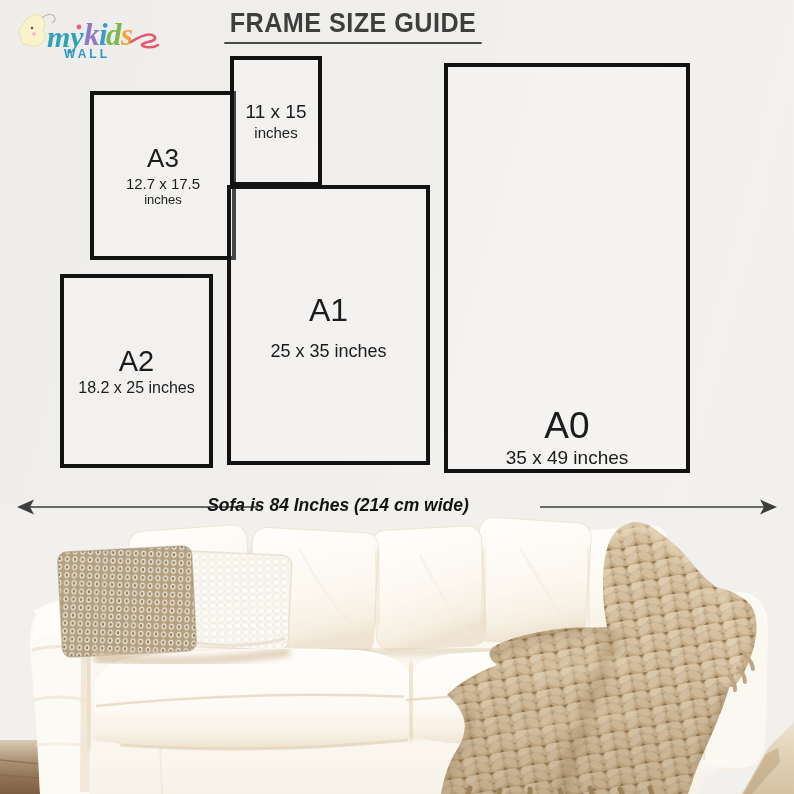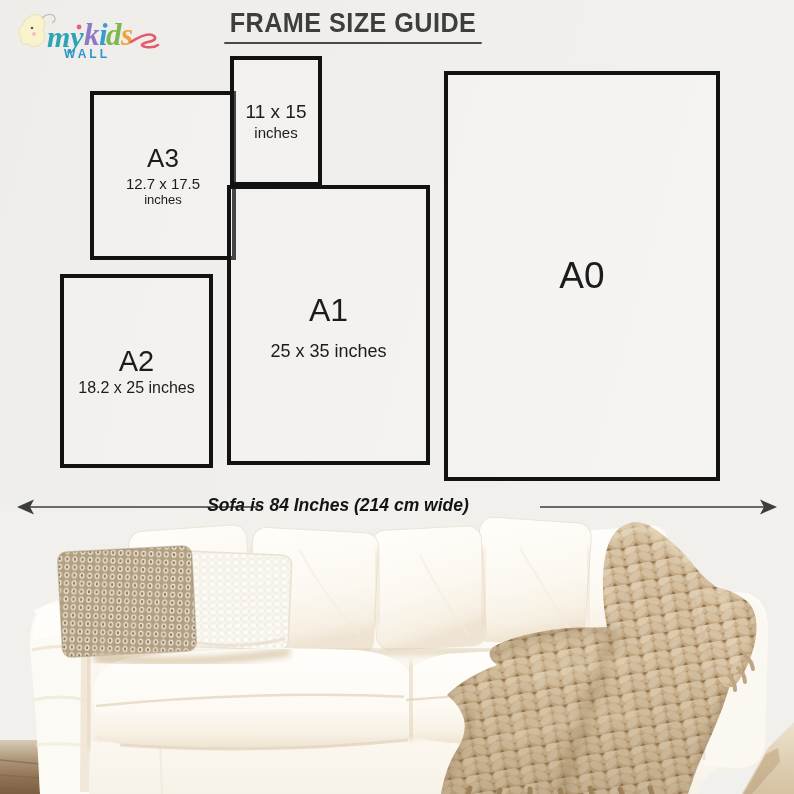--- a/index.html
+++ b/index.html
@@ -269,23 +269,24 @@
     </div>
   </div>
 
   <div class="frame" style="left:227px;top:185px;width:203px;height:280px;">
     <div class="ftxt" style="transform:translateY(2px);">
       <div style="font-size:32px;">A1</div>
       <div style="font-size:18px;margin-top:12px;">25 x 35 inches</div>
     </div>
   </div>
 
-  <div class="frame" style="left:444px;top:71px;width:276px;height:410px;">
+  <div class="frame" style="left:444px;top:63px;width:246px;height:410px;align-items:flex-end;">
     <div class="ftxt" style="transform:translateY(0px);">
       <div style="font-size:37px;">A0</div>
+      <div style="font-size:19px;margin-top:0px;">35 x 49 inches</div>
     </div>
   </div>
 
   <svg width="794" height="30" viewBox="0 0 794 30" style="position:absolute;left:0;top:492px;">
     <line x1="30" y1="15" x2="258" y2="15" stroke="#3d3d3d" stroke-width="1.7"></line>
     <polygon points="17,15 34,7.5 30,15 34,22.5" fill="#3d3d3d"></polygon>
     <line x1="540" y1="15" x2="764" y2="15" stroke="#3d3d3d" stroke-width="1.7"></line>
     <polygon points="777,15 760,7.5 764,15 760,22.5" fill="#3d3d3d"></polygon>
   </svg>
 

